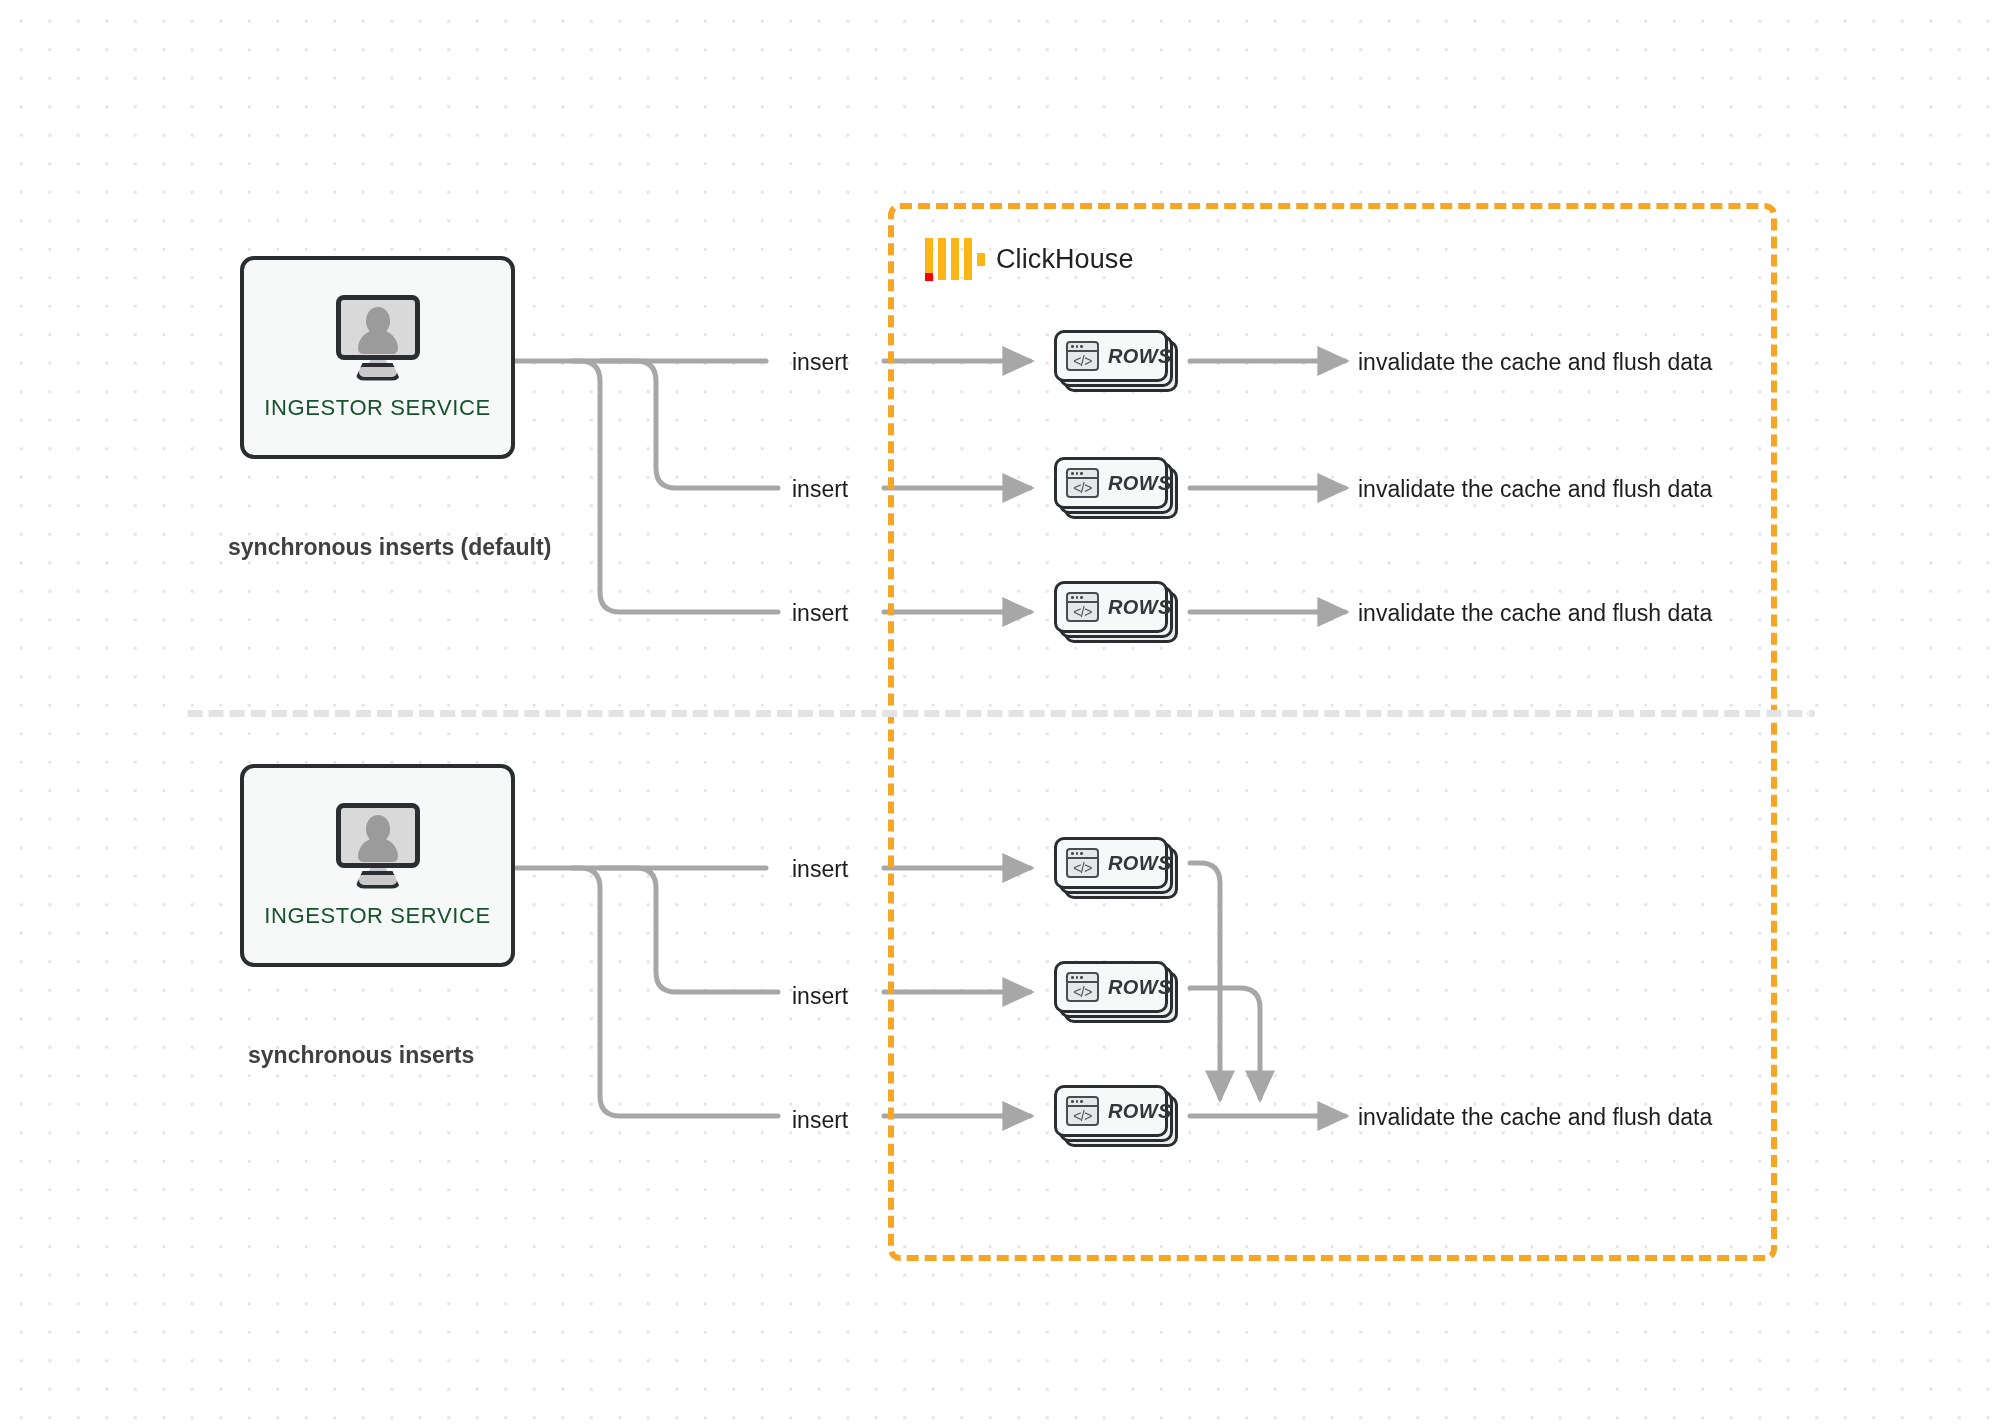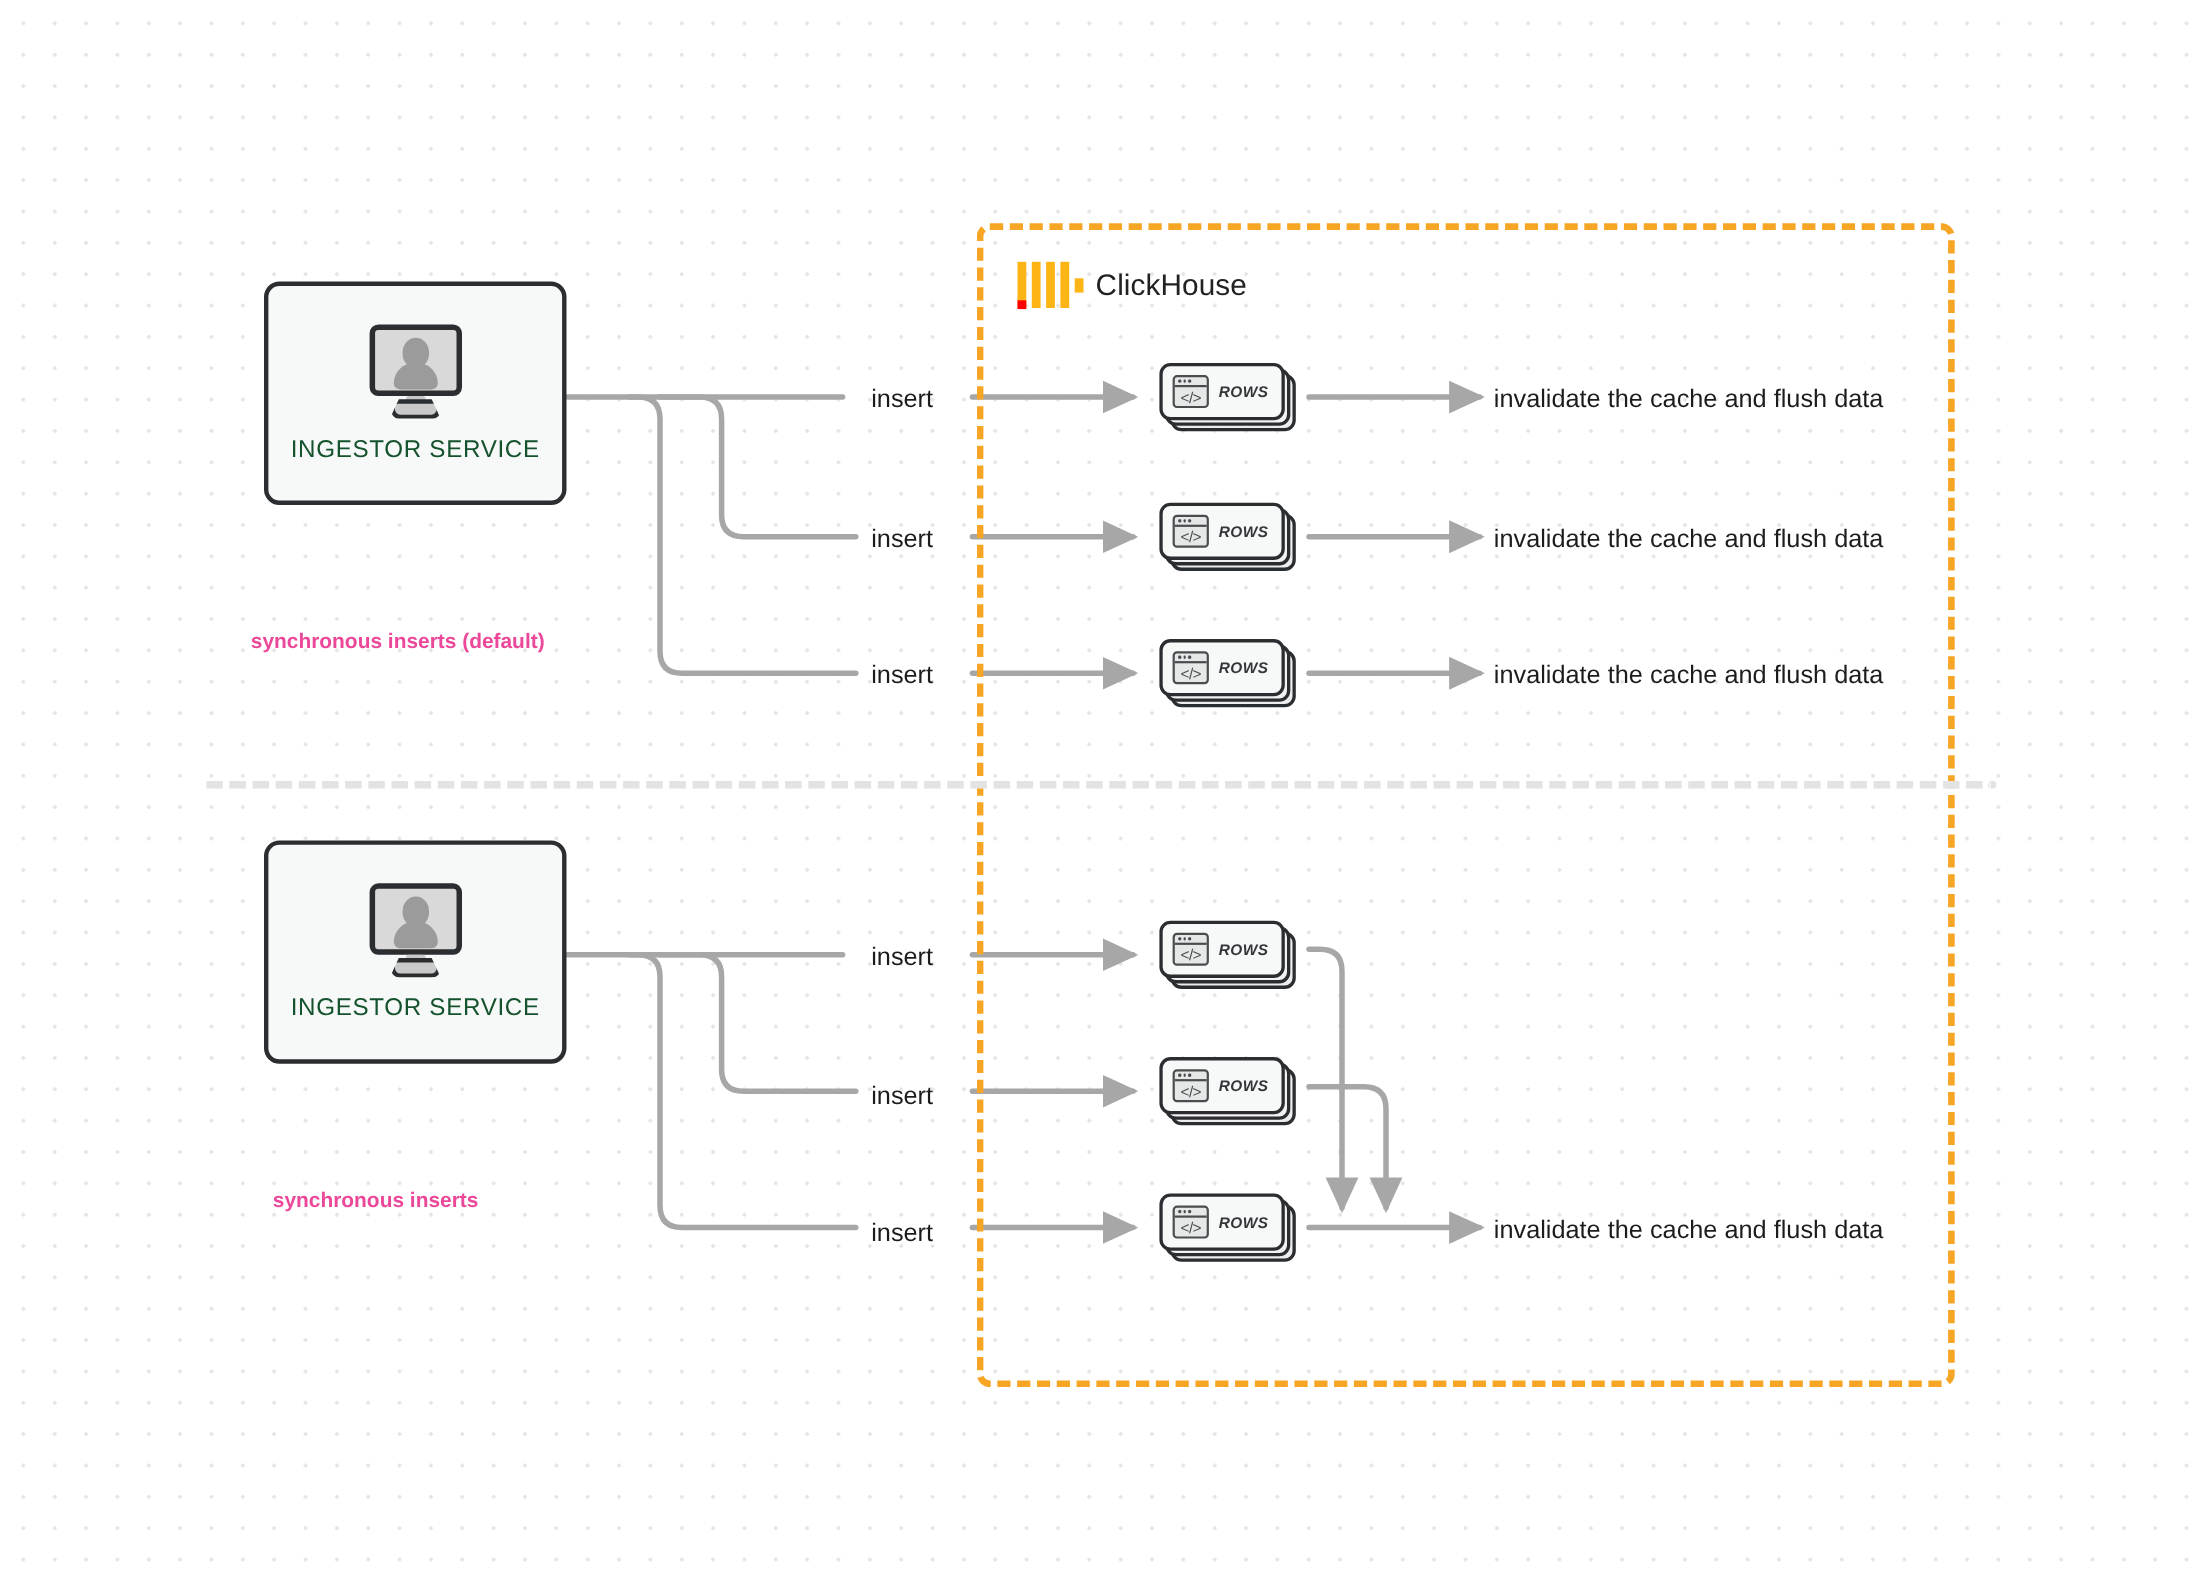--- a/index.html
+++ b/index.html
@@ -167,25 +167,24 @@
   .service-label {
     font-size: 22px;
     color: #14532d;
     letter-spacing: 0.6px;
     white-space: nowrap;
   }
 
   
   .mode-caption {
     position: absolute;
-    font-size: 19px;
+    font-size: 23px;
     font-weight: bold;
-    color: #ec4899;
+    color: #404040;
     white-space: nowrap;
-    margin-top: 39px;
   }
   .mode-caption.sync  { left: 228px; top: 518px; }
   .mode-caption.async { left: 248px; top: 1026px; }
 
   
   .divider {
     position: absolute;
     left: 185px;
     top: 694px;
     width: 1630px;
@@ -274,21 +273,21 @@
     height: 18px;
     display: flex;
     align-items: center;
     justify-content: center;
     font-size: 14px;
     font-family: "Liberation Sans", sans-serif;
     color: #4a4d50;
     letter-spacing: -0.5px;
   }
   .rows-text {
-    font-size: 14px;
+    font-size: 20px;
     font-style: italic;
     font-weight: bold;
     color: #34373a;
     letter-spacing: 0.4px;
   }
 
   
   .edge-label {
     position: absolute;
     font-size: 23px;

